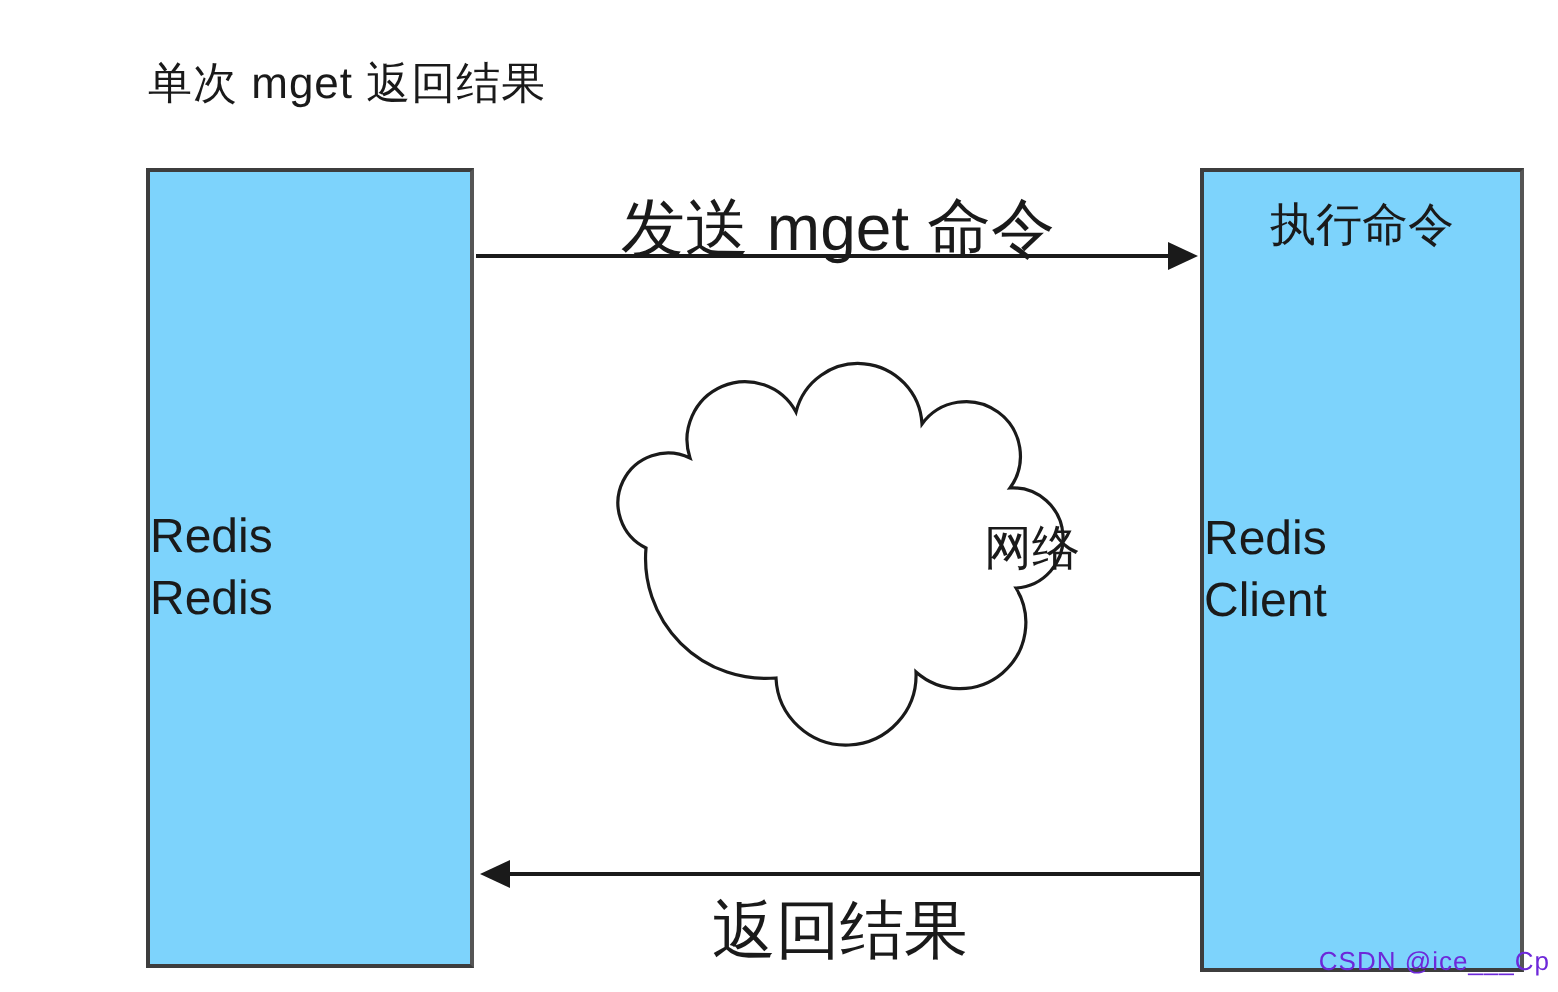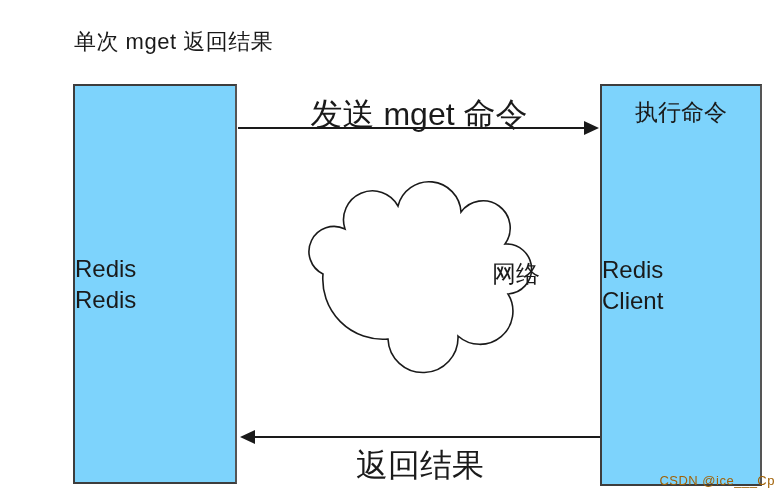--- a/index.html
+++ b/index.html
@@ -29,21 +29,21 @@
   .svg-layer{position:absolute;left:0;top:0;width:779px;height:496px;}
   .arrow-label{
     position:absolute;text-align:center;font-size:32px;white-space:nowrap;
   }
   .request-label{left:240px;width:358px;top:93px;}
   .response-label{left:240px;width:360px;top:444px;}
   .network-label{
     position:absolute;left:290px;width:250px;top:258px;text-align:right;font-size:24px;
   }
   .watermark{
-    position:absolute;right:4px;top:473px;font-size:13px;color:#a16207;
+    position:absolute;right:4px;top:473px;font-size:13px;color:#6d28d9;
     letter-spacing:0.5px;white-space:nowrap;
   }
 </style>
 </head>
 <body>
 
 <div class="canvas">
 
   <div class="title">单次 mget 返回结果</div>
 

